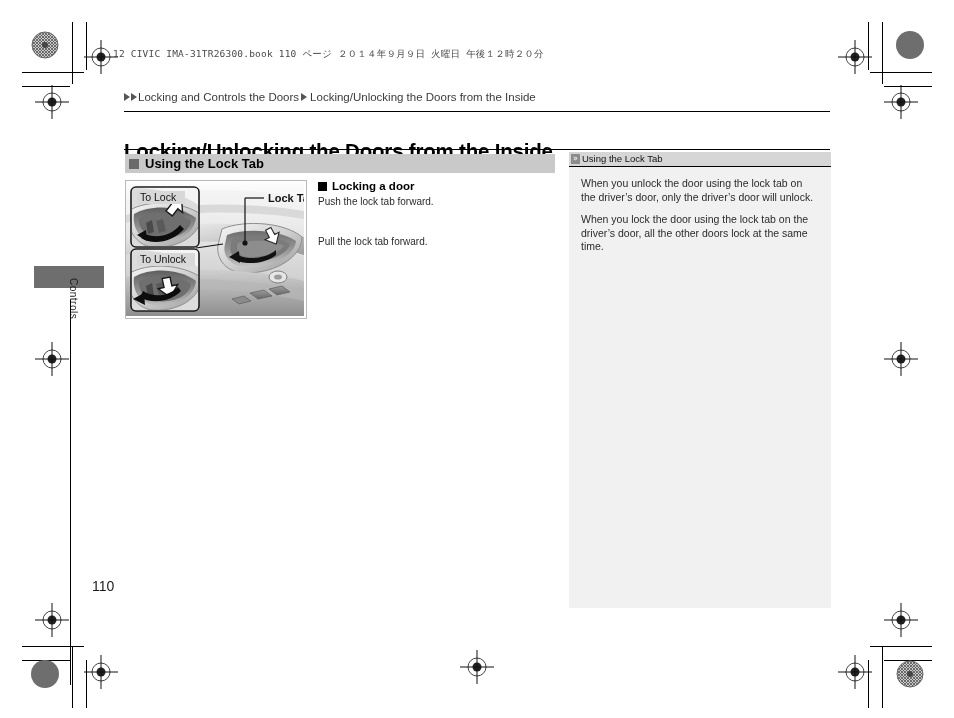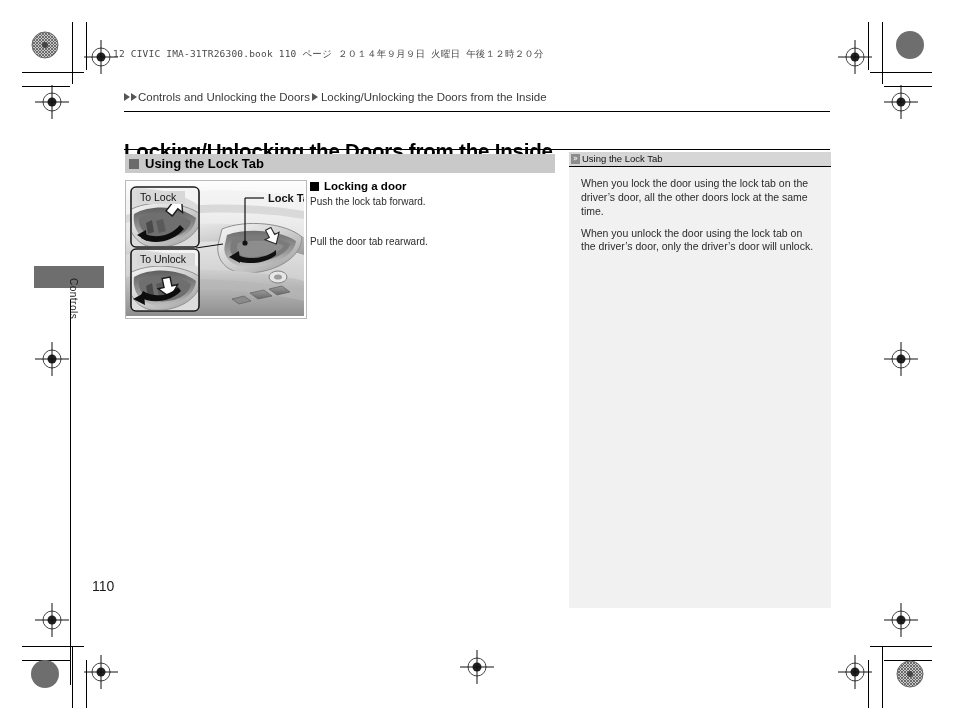--- a/index.html
+++ b/index.html
@@ -71,21 +71,21 @@
   .sechdr .txt{font-size:13px;font-weight:bold;color:#000;line-height:1;}
 
   
   .illus{
     position:absolute;left:125px;top:180px;width:180px;height:137px;
     border:1px solid #b9b9b9;overflow:hidden;background:#ffffff;
   }
   .illus svg{display:block;}
 
   
-  .bodycol{position:absolute;left:310px;top:180px;width:232px;}
+  .bodycol{position:absolute;left:318px;top:180px;width:232px;}
   .bitem{margin-bottom:8px;}
   .bhead{
     font-size:11.5px;font-weight:bold;color:#000;
     display:flex;align-items:center;margin-bottom:3px;
   }
   .bhead .sq{width:9px;height:9px;background:#000;margin-right:5px;flex:0 0 auto;}
   .btext{font-size:10px;color:#2b2b2b;line-height:1.35;}
   .bgap{height:18px;}
 
   
@@ -248,21 +248,21 @@
       <circle cx="14" cy="14" r="13" fill="url(#hatch)" stroke="#666" stroke-width="1"></circle>
       <circle cx="14" cy="14" r="3" fill="#444"></circle>
     </svg>
   </div>
 
   <div class="runhead">12 CIVIC IMA-31TR26300.book   110 ページ   ２０１４年９月９日   火曜日   午後１２時２０分</div>
 
   <div class="breadcrumb">
     <span class="tri"></span>
     <span class="tri"></span>
-    <span>Controls and Unlocking the Doors</span>
+    <span>Locking and Controls the Doors</span>
     <span class="tri sep"></span>
     <span>Locking/Unlocking the Doors from the Inside</span>
   </div>
   <div class="rule-top"></div>
 
   <h1 class="title">Locking/Unlocking the Doors from the Inside</h1>
   <div class="rule-title"></div>
 
   <div class="sechdr">
     <span class="sq"></span>
@@ -397,32 +397,32 @@
   <div class="bodycol">
     <div class="bitem">
       <div class="bhead">
         <span class="sq"></span>
         <span>Locking a door</span>
       </div>
       <div class="btext">Push the lock tab forward.</div>
     </div>
     <div class="bgap"></div>
     <div class="bitem">
-      <div class="btext">Pull the door tab rearward.</div>
+      <div class="btext">Pull the lock tab forward.</div>
     </div>
   </div>
 
   <aside class="side">
     <div class="side-hdr">
       <span class="gly">»</span>
       <span class="txt">Using the Lock Tab</span>
     </div>
     <div class="side-body">
+      <p class="side-p">When you unlock the door using the lock tab on the driver’s door, only the driver’s door will unlock.</p>
       <p class="side-p">When you lock the door using the lock tab on the driver’s door, all the other doors lock at the same time.</p>
-      <p class="side-p">When you unlock the door using the lock tab on the driver’s door, only the driver’s door will unlock.</p>
     </div>
   </aside>
 
   <div class="thumb"></div>
   <div class="thumb-label">Controls</div>
   <div class="thumb-rule"></div>
 
   <div class="folio">110</div>
 
 </div>

